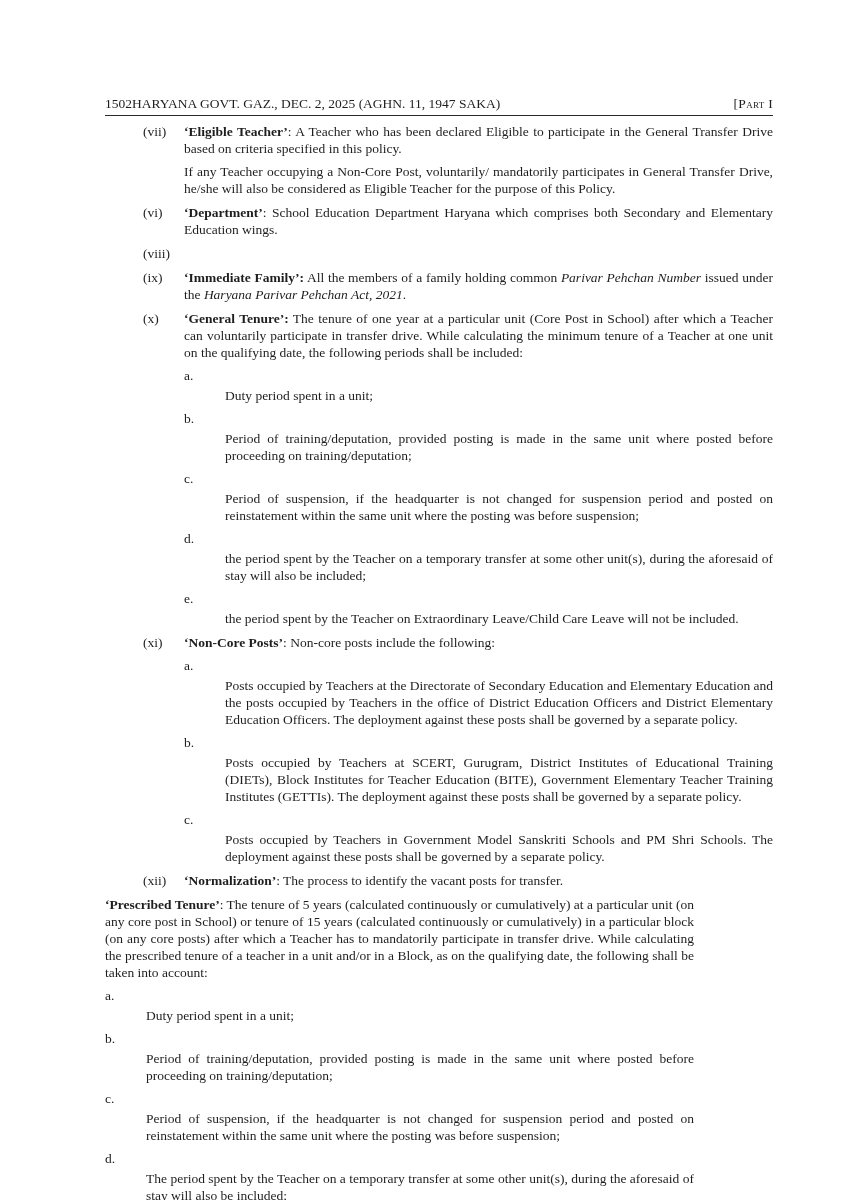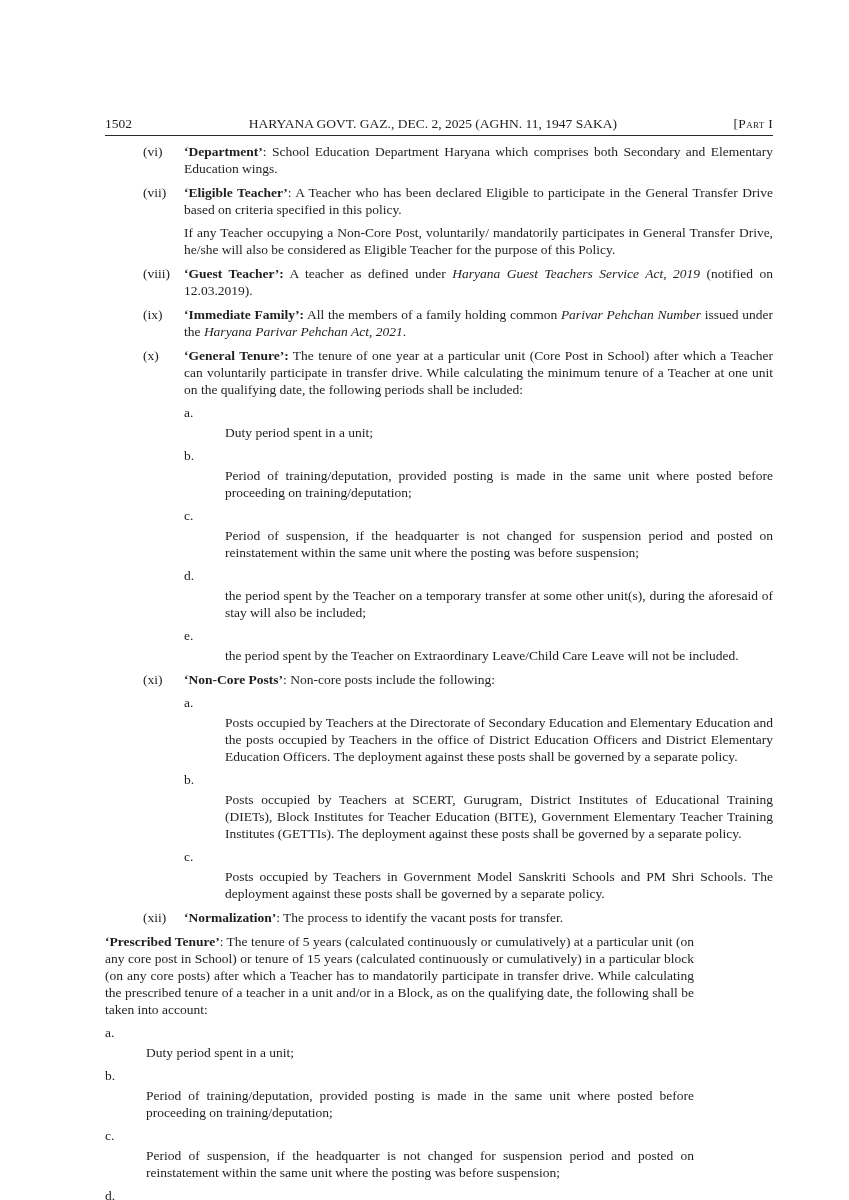--- a/index.html
+++ b/index.html
@@ -9,21 +9,21 @@
     background:#ffffff;
     color:#1e1e1e;
     font-family:"Liberation Serif", serif;
     font-size:13.5px;
     line-height:17px;
     overflow:hidden;
   }
   .doc{position:absolute;left:105px;top:95px;width:668px;}
   .header{display:flex;justify-content:space-between;align-items:baseline;}
   .header .pageno{flex:0 0 auto;}
-  .header .title{flex:1 1 auto;text-align:center;margin-top:20px;}
+  .header .title{flex:1 1 auto;}
   .header .part{flex:0 0 auto;font-variant:small-caps;letter-spacing:.3px;}
   .rule{border-top:1.7px solid #2a2a2a;margin-top:3px;}
   #defs{margin-top:7px;}
   .def-item{display:flex;margin-top:7px;}
   .def-marker{flex:0 0 41px;margin-left:38px;}
   .def-body{width:589px;text-align:justify;}
   .para + .para{margin-top:6px;}
   .sub-item{display:flex;margin-top:6px;}
   .sub-marker{flex:0 0 41px;}
   .sub-body{width:548px;text-align:justify;margin-top:20px;}
@@ -36,37 +36,34 @@
 <div class="page">
   <div class="doc">
     <div class="header">
       <span class="pageno">1502</span>
       <span class="title">HARYANA GOVT. GAZ., DEC. 2, 2025 (AGHN. 11, 1947 SAKA)</span>
       <span class="part">[Part I</span>
     </div>
     <div class="rule"></div>
     <div id="defs">
         <div class="def-item">
-          <div class="def-marker">(vi)</div>
-          <div class="def-body">
-            <div class="para"><b>‘Department’</b><span>: School Education Department Haryana which comprises both Secondary and Elementary Education wings.</span></div>
-          </div>
-        </div>
-        <div class="def-item">
           <div class="def-marker">(vii)</div>
           <div class="def-body">
             <div class="para"><b>‘Eligible Teacher’</b><span>: A Teacher who has been declared Eligible to participate in the General Transfer Drive based on criteria specified in this policy.</span></div>
             <div class="para"><span>If any Teacher occupying a Non-Core Post, voluntarily/ mandatorily participates in General Transfer Drive, he/she will also be considered as Eligible Teacher for the purpose of this Policy.</span></div>
           </div>
         </div>
         <div class="def-item">
+          <div class="def-marker">(vi)</div>
+          <div class="def-body">
+            <div class="para"><b>‘Department’</b><span>: School Education Department Haryana which comprises both Secondary and Elementary Education wings.</span></div>
+          </div>
+        </div>
+        <div class="def-item">
           <div class="def-marker">(viii)</div>
-          <div class="def-body">
-            <div class="para"><b>‘Guest Teacher’:</b><span> A teacher as defined under </span><i>Haryana Guest Teachers Service Act, 2019</i><span> (notified on 12.03.2019).</span></div>
-          </div>
         </div>
         <div class="def-item">
           <div class="def-marker">(ix)</div>
           <div class="def-body">
             <div class="para"><b>‘Immediate Family’:</b><span> All the members of a family holding common </span><i>Parivar Pehchan Number</i><span> issued under the </span><i>Haryana Parivar Pehchan Act, 2021</i><span>.</span></div>
           </div>
         </div>
         <div class="def-item">
           <div class="def-marker">(x)</div>
           <div class="def-body">

